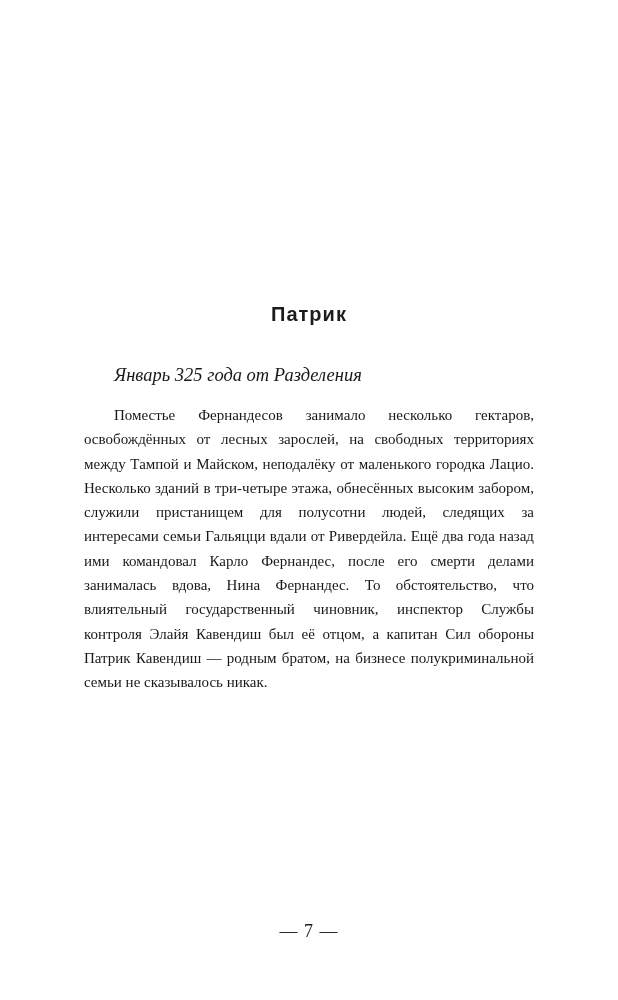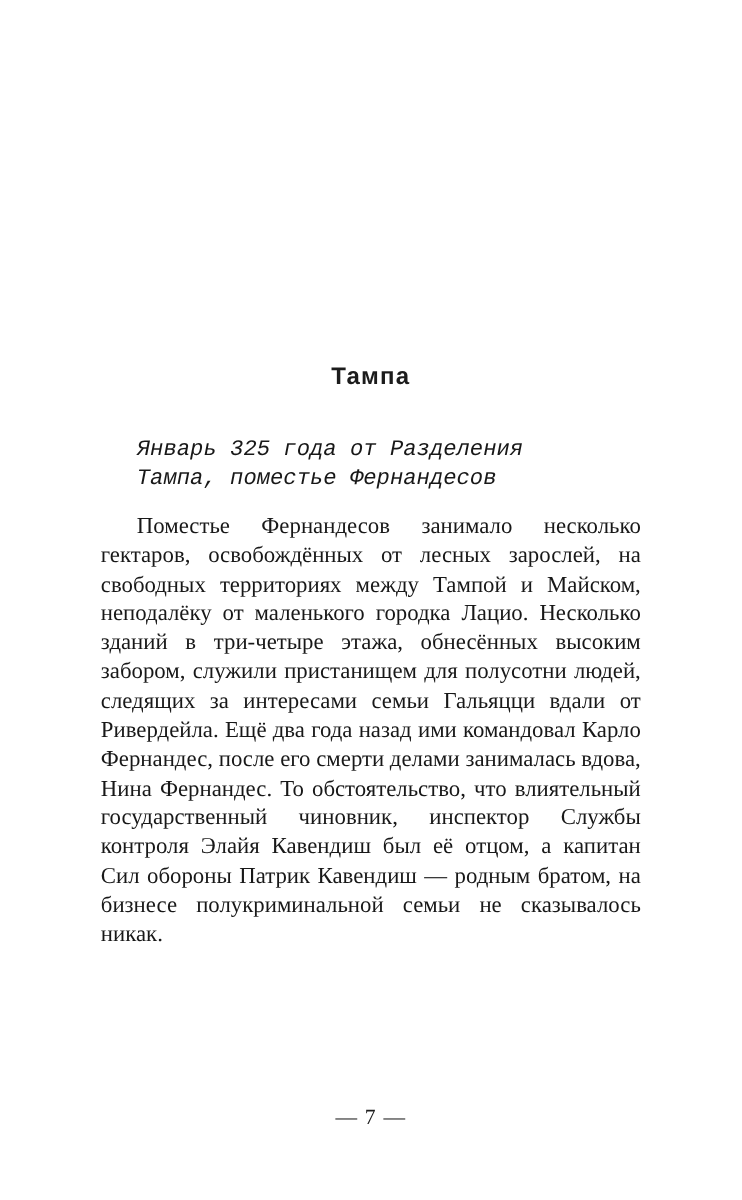--- a/index.html
+++ b/index.html
@@ -28,28 +28,27 @@
     font-size: 20px;
     letter-spacing: 1px;
     color: #1c1c1c;
   }
   .epigraph {
     margin-top: 37px;
     padding-left: 30px;
     font-style: italic;
     font-size: 18.5px;
     line-height: 24px;
-    font-family: Liberation Mono, monospace;
   }
   .epigraph-line {
     white-space: nowrap;
   }
   .body-text {
     margin-top: 16px;
-    font-size: 19px;
+    font-size: 15px;
     line-height: 24.3px;
     text-align: justify;
     hyphens: auto;
     -webkit-hyphens: auto;
   }
   .body-text p {
     margin: 0;
     text-indent: 30px;
   }
   .page-number {
@@ -59,25 +58,24 @@
     font-size: 18px;
     letter-spacing: 1px;
     color: #1c1c1c;
   }
 </style>
 </head>
 <body>
 
 <div class="book-page">
 
-  <h1 class="chapter-heading">Тампа</h1>
+  <h1 class="chapter-heading">Патрик</h1>
 
   <div class="epigraph">
     <div class="epigraph-line">Январь 325 года от Разделения</div>
-    <div class="epigraph-line">Тампа, поместье Фернандесов</div>
   </div>
 
   <div class="body-text">
     <p>Поместье Фернандесов занимало несколько гектаров, освобождённых от лесных зарослей, на свободных территориях между Тампой и Майском, неподалёку от маленького городка Лацио. Несколько зданий в три-четыре этажа, обнесённых высоким забором, служили пристанищем для полусотни людей, следящих за интересами семьи Гальяцци вдали от Ривердейла. Ещё два года назад ими командовал Карло Фернандес, после его смерти делами занималась вдова, Нина Фернандес. То обстоятельство, что влиятельный государственный чиновник, инспектор Службы контроля Элайя Кавендиш был её отцом, а капитан Сил обороны Патрик Кавендиш — родным братом, на бизнесе полукриминальной семьи не сказывалось никак.</p>
   </div>
 
   <div class="page-number">— 7 —</div>
 
 </div>
 

